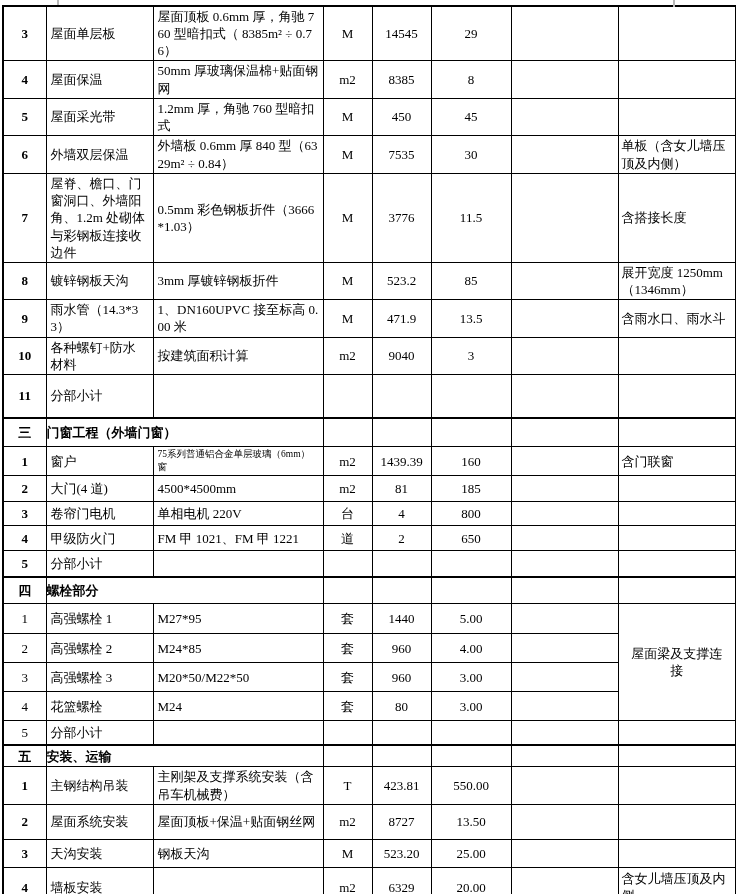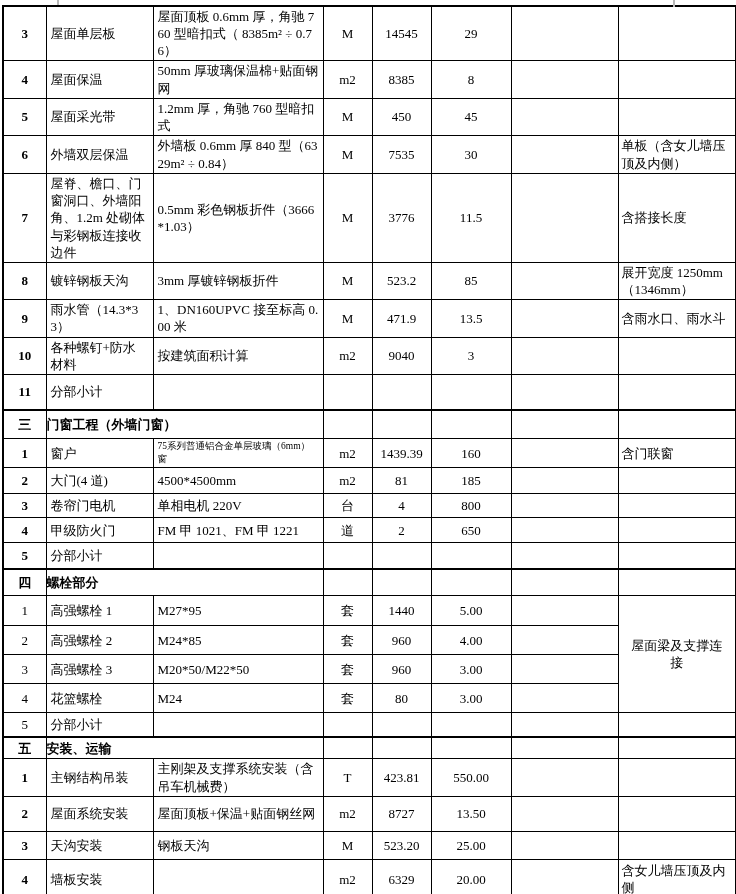--- a/index.html
+++ b/index.html
@@ -126,21 +126,21 @@
       <tr style="height: 31px; margin-top: 40px;">
         <td class="cell-num">10</td>
         <td class="cell-name">各种螺钉+防水材料</td>
         <td class="cell-desc">按建筑面积计算</td>
         <td class="cell-unit">m2</td>
         <td class="cell-qty">9040</td>
         <td class="cell-price">3</td>
         <td class="cell-blank"></td>
         <td class="cell-note" rowspan="1"></td>
       </tr>
-      <tr style="height: 36px;">
+      <tr style="height: 44px;">
         <td class="cell-num">11</td>
         <td class="cell-name">分部小计</td>
         <td class="cell-desc"></td>
         <td class="cell-unit"></td>
         <td class="cell-qty"></td>
         <td class="cell-price"></td>
         <td class="cell-blank"></td>
         <td class="cell-note" rowspan="1"></td>
       </tr>
       <tr class="section-header-row" style="height: 28px;">

